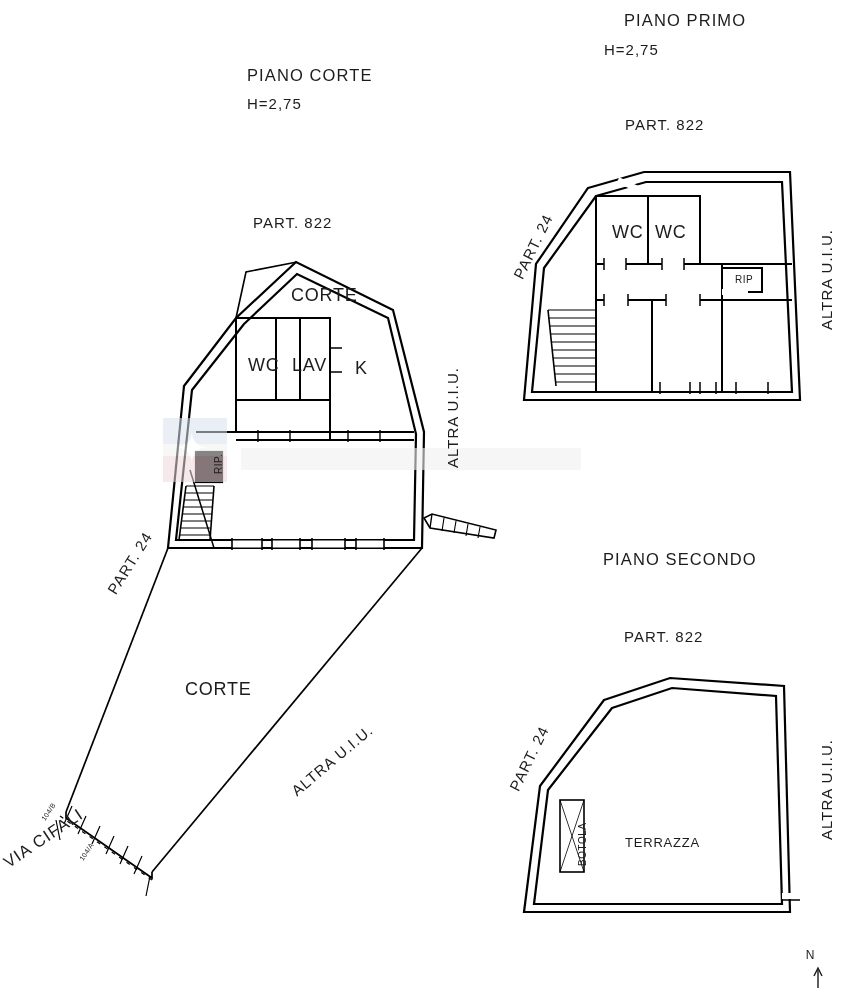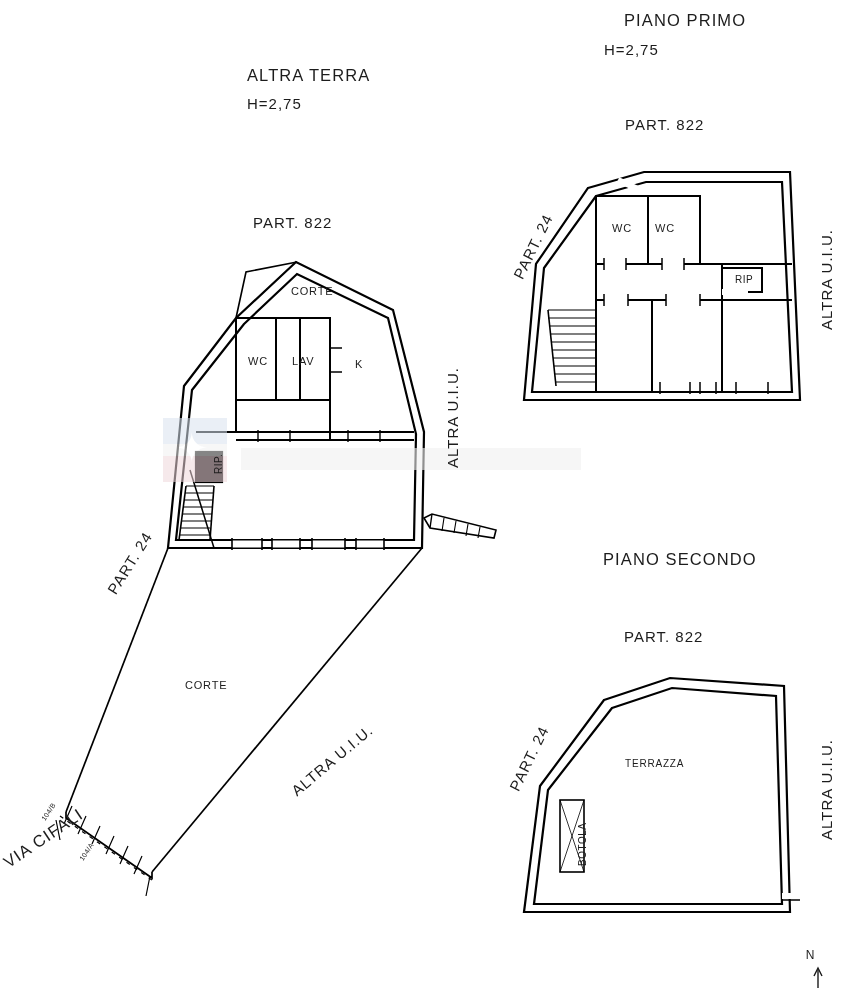--- a/index.html
+++ b/index.html
@@ -37,21 +37,21 @@
   }
   .label.big {
     font-size: 16.5px;
     letter-spacing: 1.1px;
   }
   .label.mid {
     font-size: 15px;
     letter-spacing: 1px;
   }
   .label.room {
-    font-size: 11px;
+    font-size: 18px;
     letter-spacing: 0.8px;
   }
   .label.small {
     font-size: 10px;
     letter-spacing: 0.5px;
   }
   .label.tiny {
     font-size: 7px;
     letter-spacing: 0.3px;
   }
@@ -271,21 +271,21 @@
   <div class="watermark">
     <div class="wm-bar"></div>
     <div class="wm-badge">
       <div class="wm-top"></div>
       <div class="wm-mid"></div>
       <div class="wm-bot"></div>
       <div class="wm-star">✦</div>
     </div>
   </div>
 
-  <div class="label big" style="left:247px; top:66px;">ALTRA TERRA</div>
+  <div class="label big" style="left:247px; top:66px;">PIANO CORTE</div>
   <div class="label mid" style="left:247px; top:95px;">H=2,75</div>
   <div class="label mid" style="left:253px; top:214px;">PART. 822</div>
 
   <div class="label room" style="left:291px; top:285px;">CORTE</div>
   <div class="label room" style="left:248px; top:355px;">WC</div>
   <div class="label room" style="left:292px; top:355px;text-align:center;">LAV</div>
   <div class="label room" style="left:355px; top:358px;">K</div>
   <div class="label small rot90" style="left:213px; top:474px;">RIP.</div>
 
   <div class="label mid" style="left:104px; top:588px; transform: rotate(-58deg); transform-origin: left top;">PART. 24</div>
@@ -304,21 +304,21 @@
   <div class="label room" style="left:612px; top:222px;">WC</div>
   <div class="label room" style="left:655px; top:222px;">WC</div>
   <div class="label small" style="left:735px; top:274px;">RIP</div>
 
   <div class="label mid" style="left:510px; top:274px; transform: rotate(-64deg); transform-origin: left top;">PART. 24</div>
   <div class="label mid rot90" style="left:818px; top:330px;">ALTRA U.I.U.</div>
 
   <div class="label big" style="left:603px; top:550px;text-align:right;">PIANO SECONDO</div>
   <div class="label mid" style="left:624px; top:628px;">PART. 822</div>
 
-  <div class="label room" style="left:625px; top:758px; font-size:10px;">TERRAZZA</div>
+  <div class="label room" style="left:625px; top:835px; font-size:13px;">TERRAZZA</div>
   <div class="label small rot90" style="left:577px; top:866px;">BOTOLA</div>
 
   <div class="label mid" style="left:506px; top:786px; transform: rotate(-64deg); transform-origin: left top;">PART. 24</div>
   <div class="label mid rot90" style="left:818px; top:840px;">ALTRA U.I.U.</div>
 
   <div class="compass">
     <div class="n-letter">N</div>
   </div>
 
 </div>

